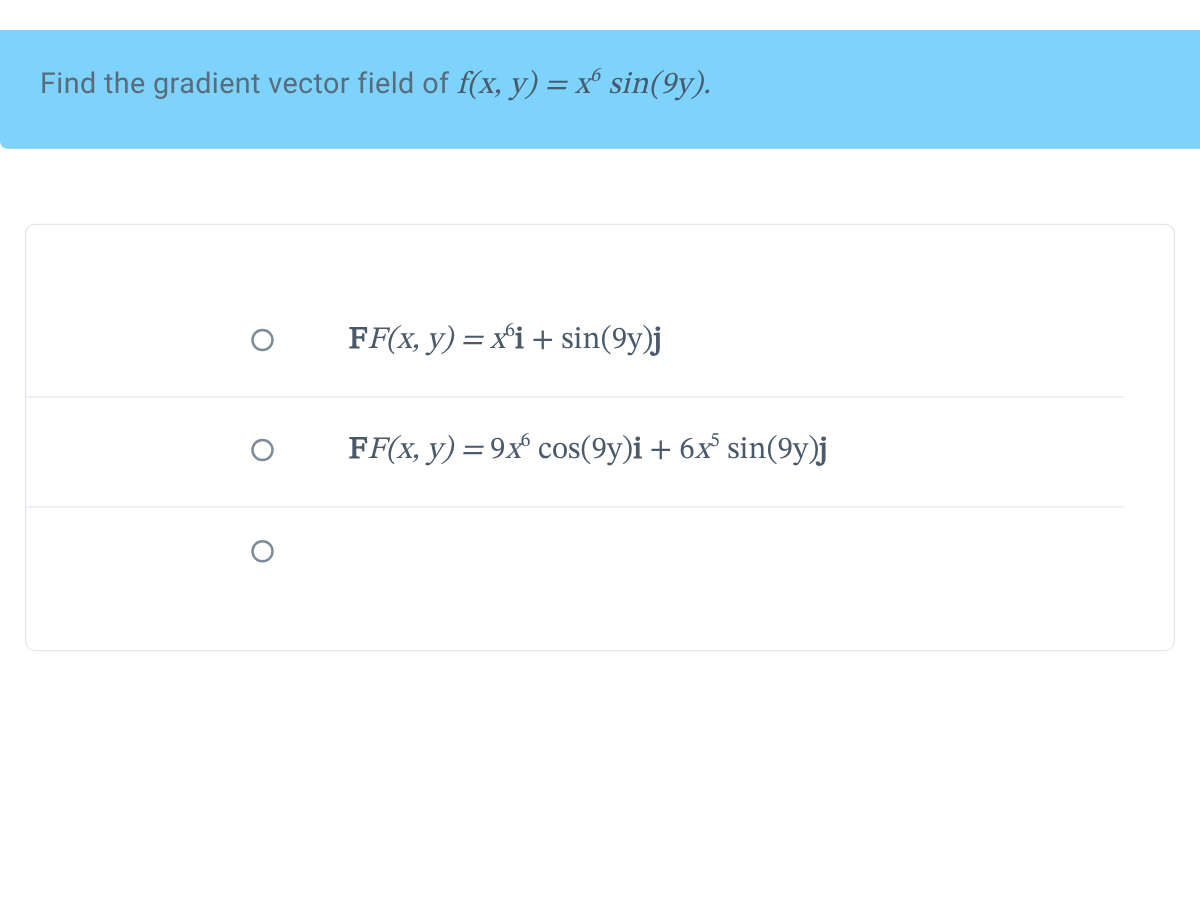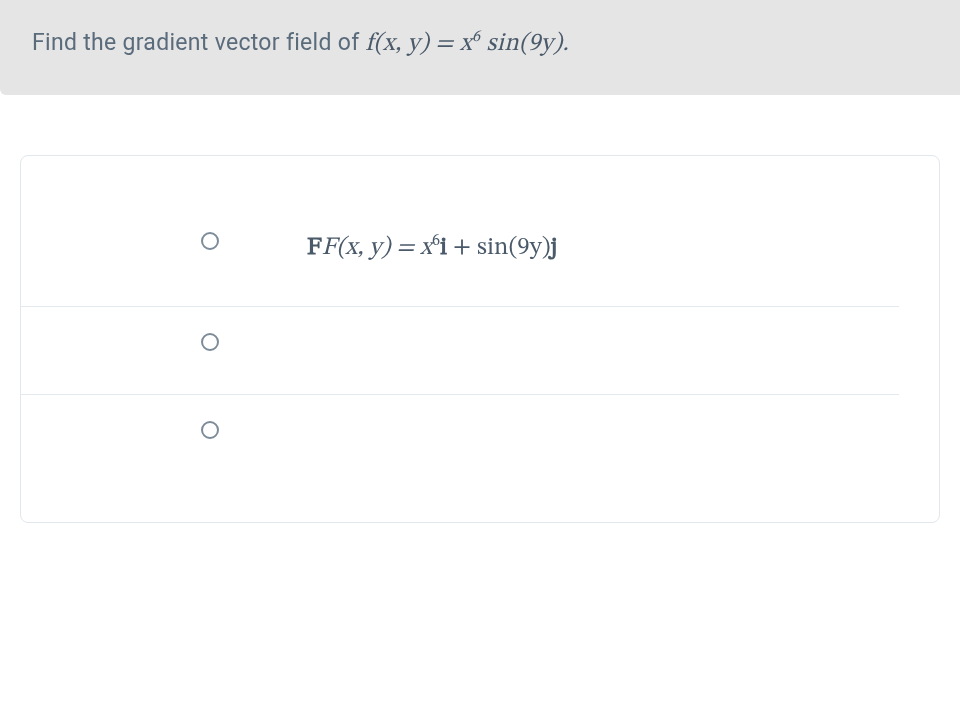--- a/index.html
+++ b/index.html
@@ -5,42 +5,43 @@
   * { box-sizing: border-box; margin: 0; padding: 0; }
   body {
     width: 960px;
     height: 724px;
     background: #ffffff;
     font-family: -apple-system, BlinkMacSystemFont, "Segoe UI", Roboto, sans-serif;
     color: #5a6b7b;
     overflow: hidden;
   }
   .question-box {
-    background: #e5e5e5;
+    background: #7dd3fc;
     padding: 28px 32px 36px 32px;
     margin-bottom: 60px;
     border-bottom-left-radius: 6px;
+    margin-top: 24px;
   }
   .question-text {
     font-size: 23px;
     color: #5a6b7b;
     letter-spacing: 0.3px;
   }
   .answers-card {
     margin: 0 20px 20px 20px;
     border: 1px solid #e1e7ec;
     border-radius: 8px;
     padding: 50px 0 40px 0;
   }
   .option-row {
     display: flex;
-    padding: 26px 40px 43px 180px;
+    align-items: center;
+    padding: 26px 40px 30px 180px;
     border-bottom: 1px solid #e4e9ee;
     margin: 0 40px 0 0;
-    gap: 28px;
   }
   .option-row:last-child { border-bottom: none; }
   .radio {
     width: 18px;
     height: 18px;
     border: 2px solid #7e8c9a;
     border-radius: 50%;
     flex-shrink: 0;
     margin-right: 60px;
     background: #fff;
@@ -69,20 +70,23 @@
 
   <div class="option-row">
     <div class="radio"></div>
     <div class="formula">
       <span class="bold">F</span><span style="font-style:italic;">F(x, y) = </span><span style="font-style:italic;">x</span><sup>6</sup><span class="bold">i</span><span> + </span><span>sin(9y)</span><span class="bold">j</span>
     </div>
   </div>
 
   <div class="option-row">
     <div class="radio"></div>
+    <div class="formula">
+      <span class="bold">F</span><span style="font-style:italic;">F(x, y) = </span><span>9</span><span style="font-style:italic;">x</span><sup>6</sup><span> cos(9y)</span><span class="bold">i</span><span> + </span><span>6</span><span style="font-style:italic;">x</span><sup>5</sup><span> sin(9y)</span><span class="bold">j</span>
+    </div>
   </div>
 
   <div class="option-row">
     <div class="radio"></div>
   </div>
 
 
 </div>
 
 </body></html>

